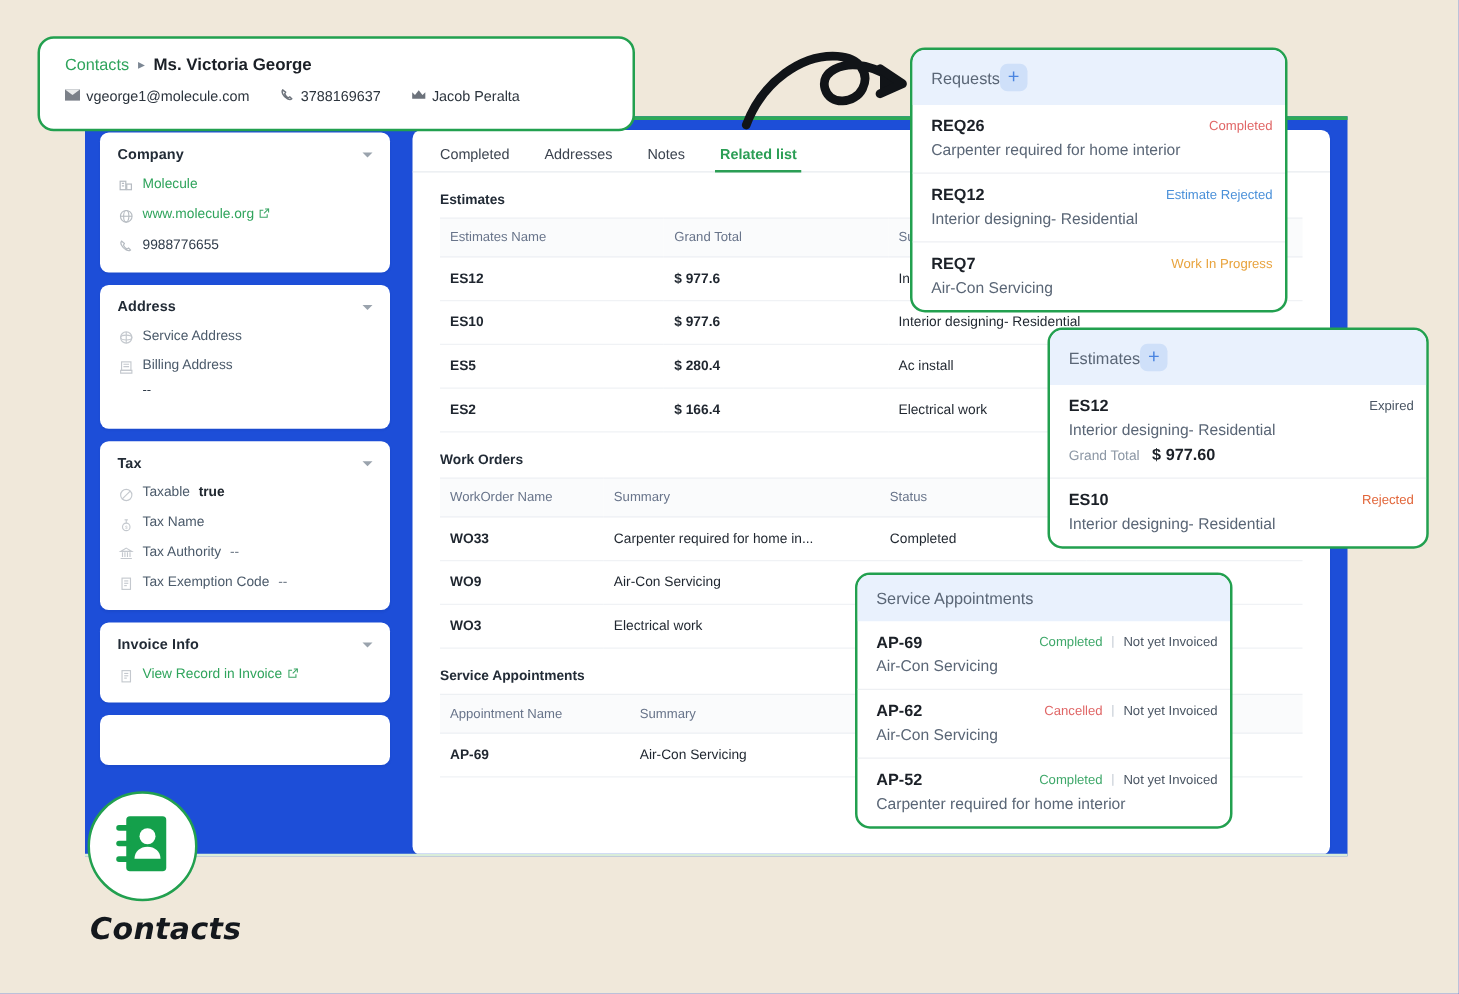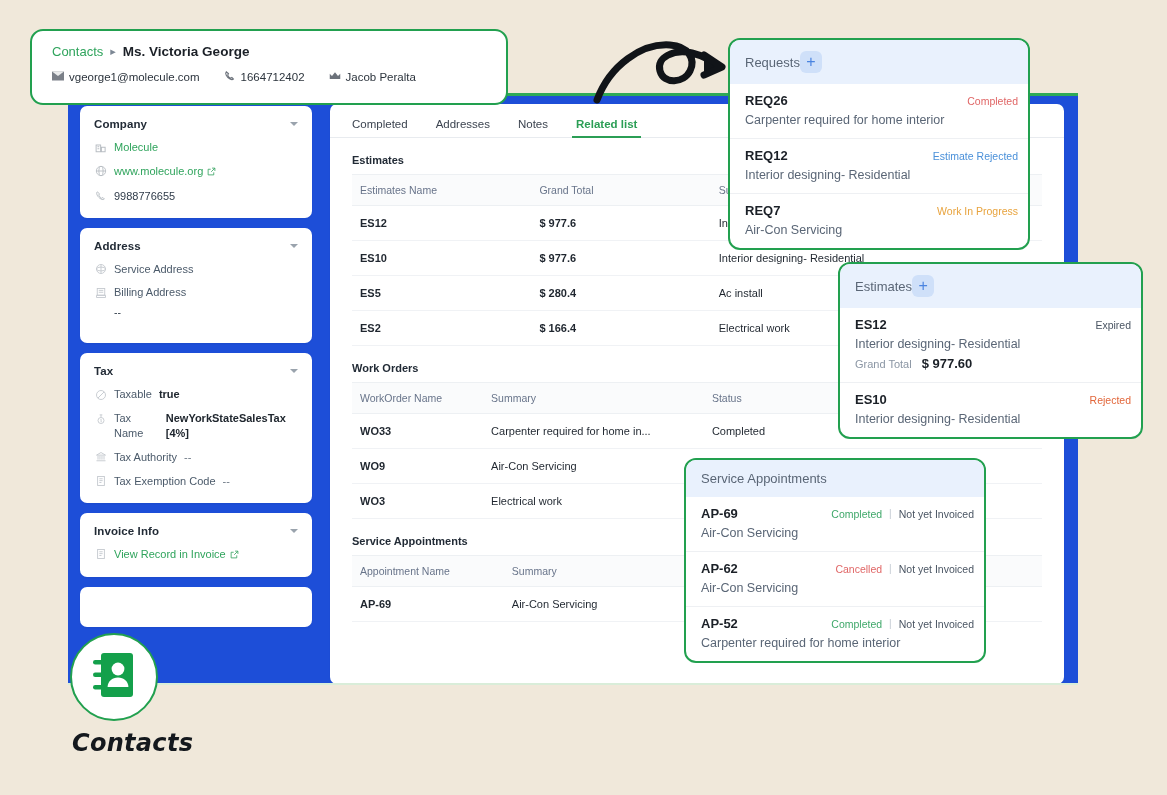--- a/index.html
+++ b/index.html
@@ -49,21 +49,21 @@
     font-size: 11.5px; font-weight: bold; color: #222b36;
     letter-spacing: .1px;
   }
   .caret {
     width: 0; height: 0;
     border-left: 4px solid transparent;
     border-right: 4px solid transparent;
     border-top: 4px solid #9aa3ad;
   }
   .frow {
-    display: flex; align-items: flex-start; gap: 7px;
+    display: flex; align-items: flex-end; gap: 7px;
     margin-bottom: 9px; font-size: 11px; line-height: 1.35;
   }
   .frow:last-child { margin-bottom: 0; }
   .ficon {
     flex: 0 0 13px; width: 13px; height: 13px;
     margin-top: 1px; opacity: .5;
     display: flex; align-items: center; justify-content: center;
   }
   .ficon svg { width: 12px; height: 12px; display: block; }
   .flink { color: #2fa45c; }
@@ -290,21 +290,20 @@
       <div class="frow">
         <span class="ficon">
             <svg viewBox="0 0 16 16" fill="none" stroke="#8a939e" stroke-width="1.2">
               <circle cx="8" cy="10" r="4"></circle>
               <path d="M8 6V2.5"></path>
               <path d="M6.2 2.5h3.6"></path>
               <text x="8" y="11.8" font-size="5" text-anchor="middle" fill="#8a939e" stroke="none">$</text>
             </svg>
           </span>
         <span class="flabel">Tax Name</span>
-        <span class="fval">NewYorkStateSalesTax [4%]</span>
       </div>
       <div class="frow">
         <span class="ficon">
             <svg viewBox="0 0 16 16" fill="none" stroke="#8a939e" stroke-width="1.2">
               <path d="M8 2L14 5.5H2z"></path>
               <line x1="4" y1="6.5" x2="4" y2="11.5"></line>
               <line x1="6.6" y1="6.5" x2="6.6" y2="11.5"></line>
               <line x1="9.3" y1="6.5" x2="9.3" y2="11.5"></line>
               <line x1="12" y1="6.5" x2="12" y2="11.5"></line>
               <line x1="2" y1="13" x2="14" y2="13"></line>
@@ -483,21 +482,21 @@
             <path d="M0 0h16v12H0z" opacity=".9"></path>
             <path d="M0 0l8 6 8-6z" fill="#fff" opacity=".85"></path>
           </svg></span>
       <span>vgeorge1@molecule.com</span>
     </span>
     <span class="bc-gap"></span>
     <span class="bc-item">
       <span><svg viewBox="0 0 16 16" fill="none" stroke="#3c4450" stroke-width="1.5">
             <path d="M3 2.5c-1 1-1 2.5 0 4.5s3 4 5 5 3.5 1 4.5 0l-2-2-1.8 1C7.5 10.3 5.7 8.5 5 6.8L6 5 3 2.5z"></path>
           </svg></span>
-      <span>1664712402</span>
+      <span>3788169637</span>
     </span>
     <span class="bc-gap"></span>
     <span class="bc-item">
       <span><svg viewBox="0 0 16 14" fill="#3c4450">
             <path d="M1 4l3 3 4-5 4 5 3-3v7H1z"></path>
           </svg></span>
       <span>Jacob Peralta</span>
     </span>
   </div>
 </div>

